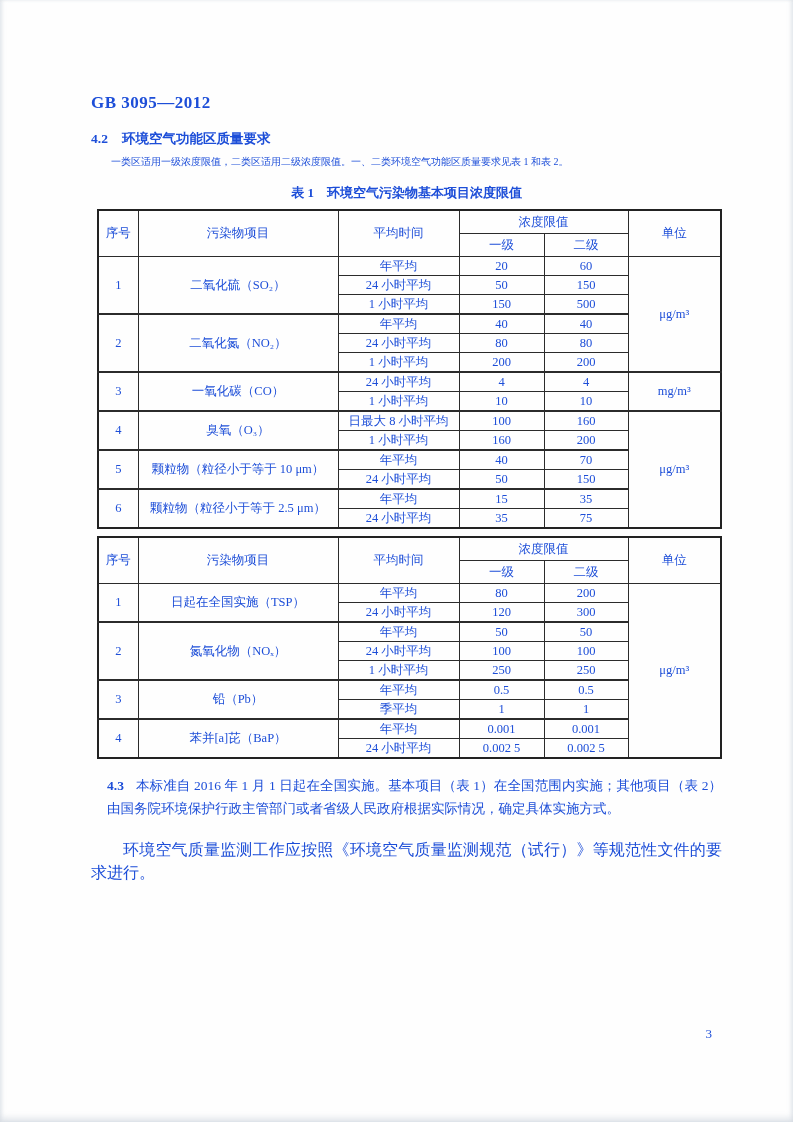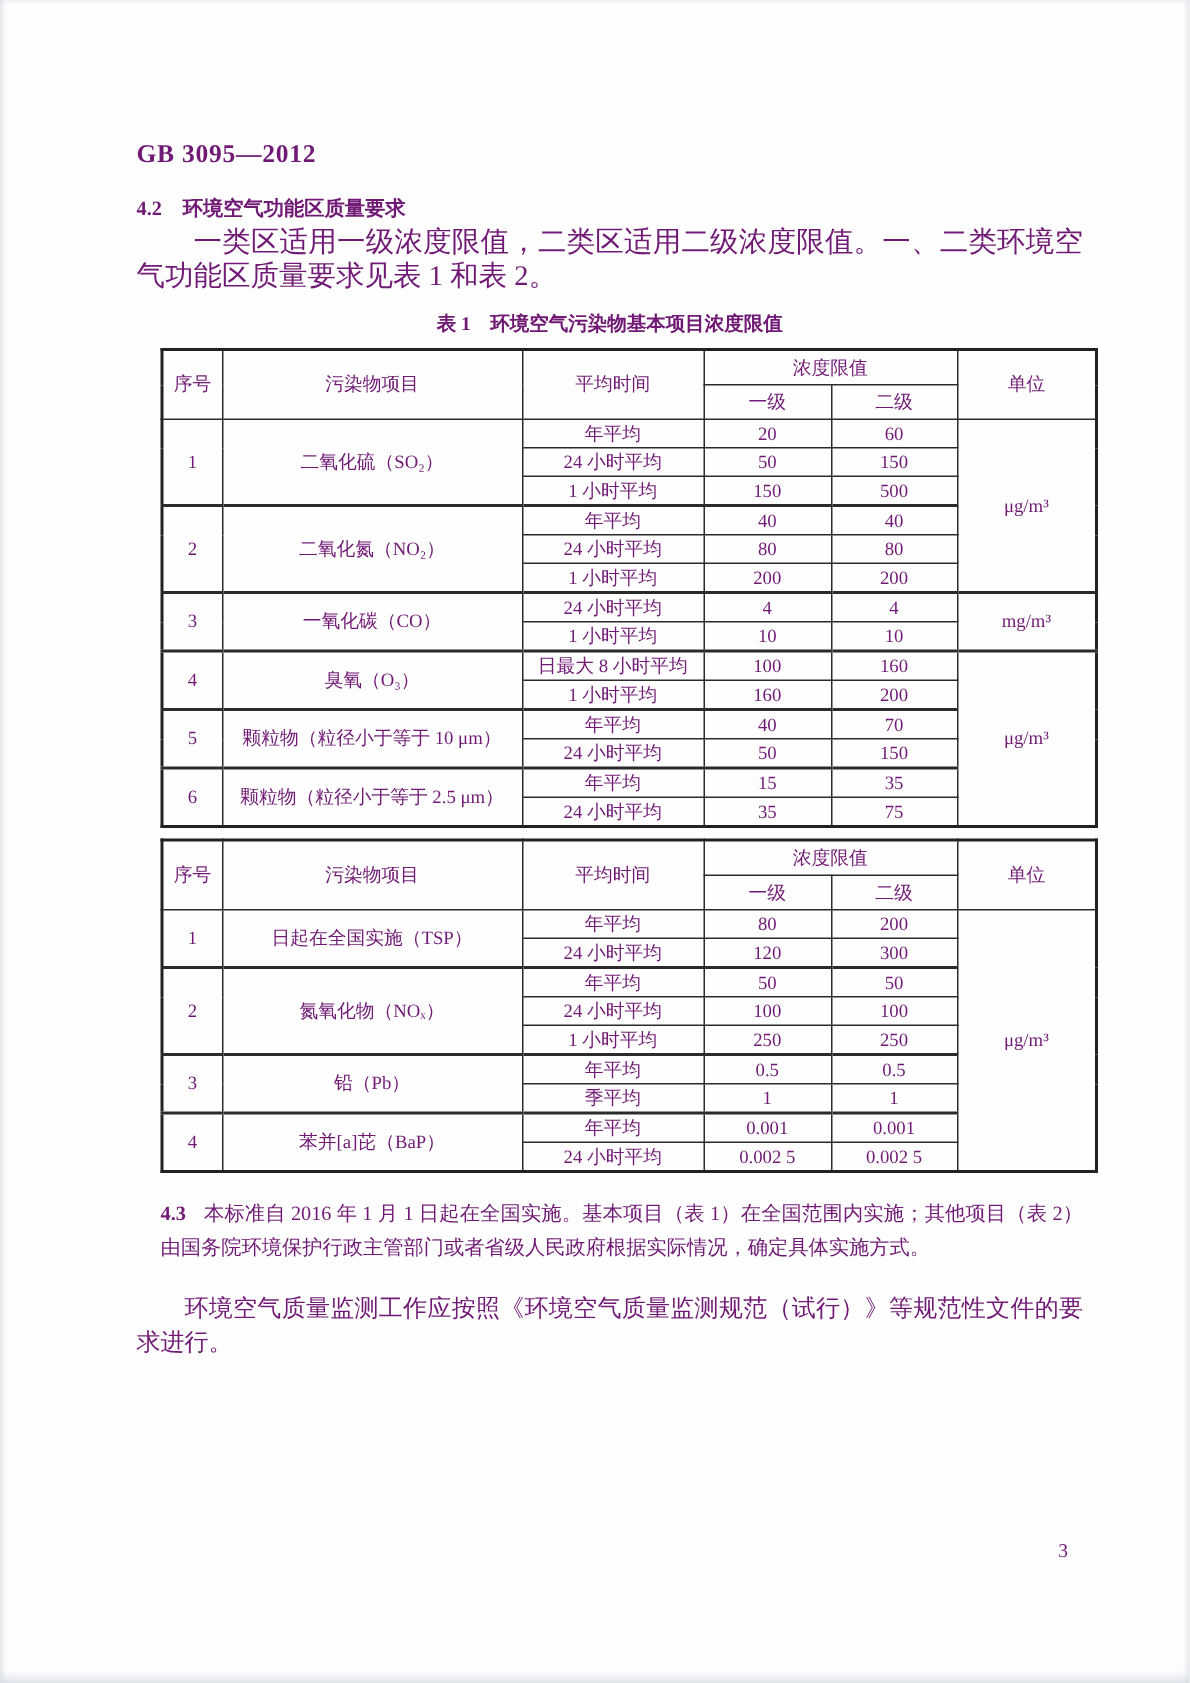--- a/index.html
+++ b/index.html
@@ -1,33 +1,33 @@
 <!DOCTYPE html>
 <html lang="zh"><head>
 <meta charset="utf-8">
 <style>
   html,body{margin:0;padding:0;background:#ffffff;}
   .page{
     position:relative;
     width:793px;height:1122px;
     background:#fefefe;
     font-family:"Liberation Serif","DejaVu Serif","DejaVu Sans",serif;
-    color:#701a75;
+    color:#1d4ed8;
     overflow:hidden;
     box-shadow:inset 0 -4px 6px rgba(190,200,210,.45), inset 2px 0 3px rgba(200,208,216,.25), inset -2px 0 3px rgba(200,208,216,.25);
   }
   .content{padding:93px 71px 0 91px;width:631px;}
   .gb-code{font-weight:bold;font-size:17px;letter-spacing:.5px;}
   .sec-head{margin-top:17px;font-weight:bold;font-size:13.5px;}
   .sec-head .num{margin-right:14px;}
-  .body-p{margin:2px 0 0 0;font-size:19px;line-height:23px;text-align:justify;text-indent:2em;}
+  .body-p{margin:2px 0 0 0;font-size:10px;line-height:23px;text-align:justify;text-indent:2em;}
   .num-p{margin:15px 0 0 16px;font-size:13.5px;line-height:23px;text-align:justify;}
   .num-p .num{font-weight:bold;margin-right:12px;}
   .tbl-title{margin:11px 0 0 0;text-align:center;font-weight:bold;font-size:13px;}
-  .tbl-wrap{margin-top:7px;margin-left:16px;}
+  .tbl-wrap{margin-top:7px;margin-left:6px;}
   table.doc-table{
     border-collapse:collapse;
     width:625px;
     table-layout:fixed;
     font-size:12.5px;
     border:2px solid #222;
   }
   table.doc-table th, table.doc-table td{
     border:1px solid #2b2b2b;
     text-align:center;

